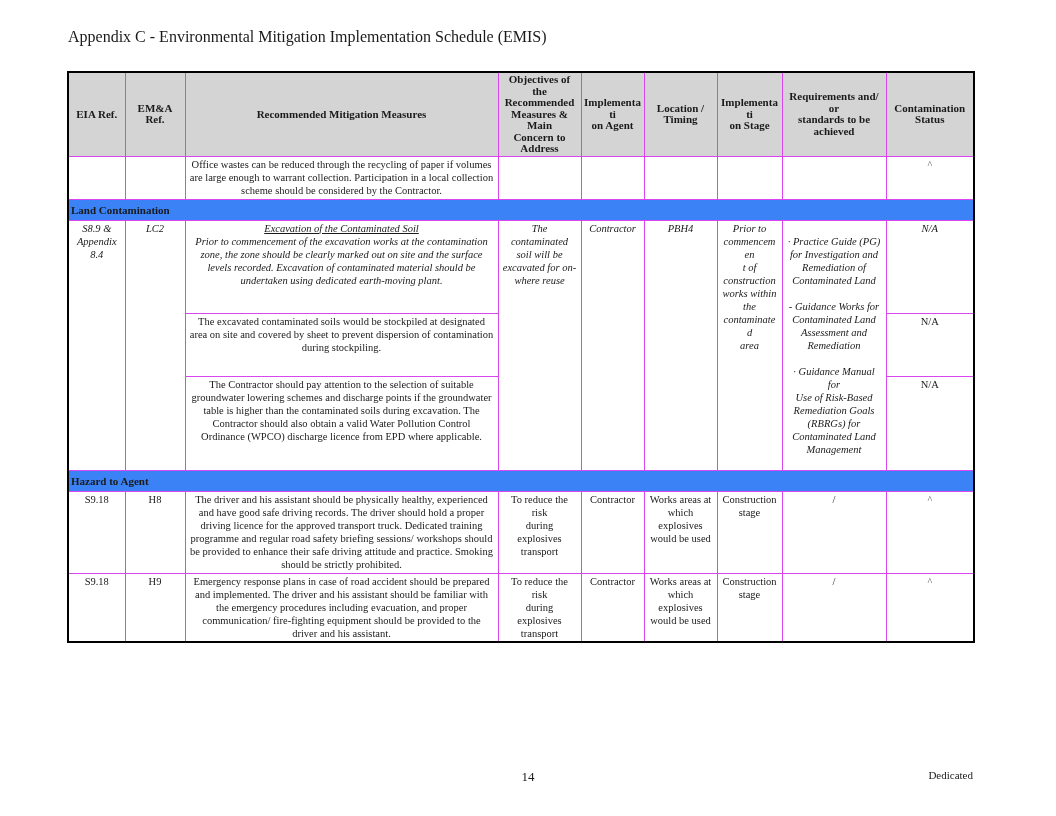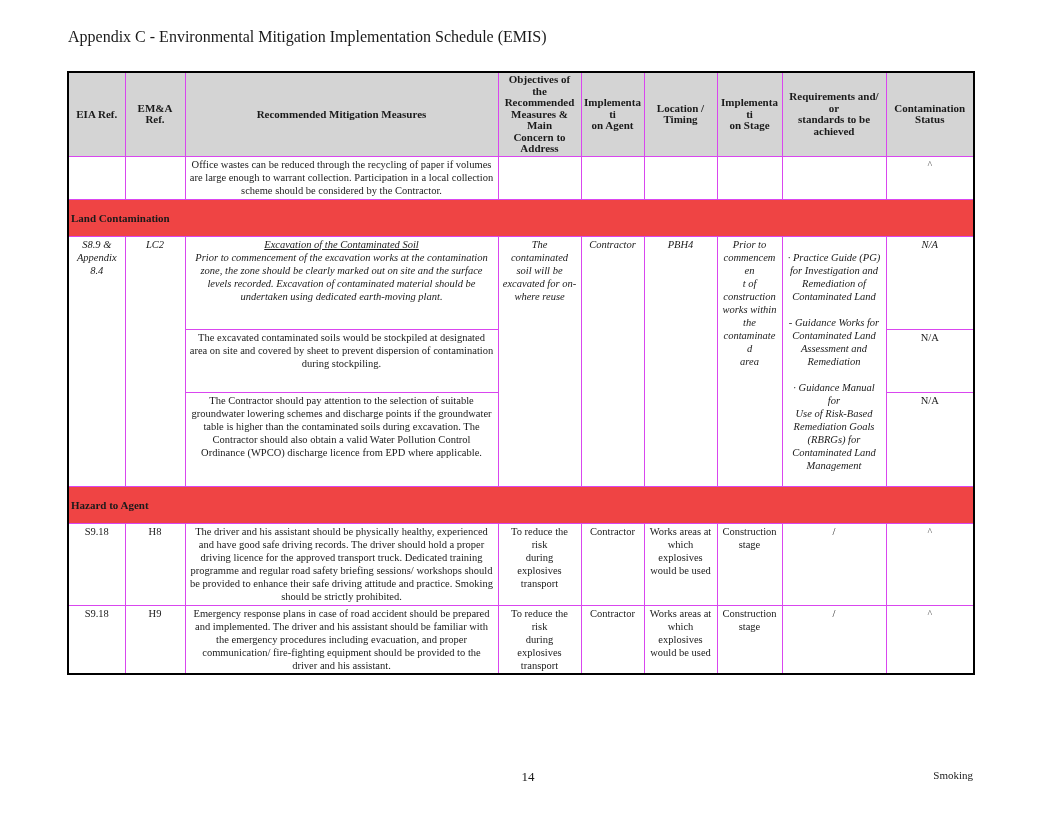--- a/index.html
+++ b/index.html
@@ -42,25 +42,25 @@
     vertical-align: middle;
     text-align: center;
     font-size: 11px;
     line-height: 11.5px;
     padding: 1px 2px;
   }
   tr.thead { height: 60px; }
   tr.r-cont { height: 43px; }
   tr.sect { height: 14px; }
   tr.sect td {
-    background: #ef4444;
+    background: #3b82f6;
     font-weight: bold;
     font-size: 11px;
     line-height: 12px;
-    padding: 12px 2px;
+    padding: 4px 2px;
   }
   tr.lc2a { height: 69px; font-style: italic; }
   tr.lc2b { height: 46px; }
   tr.lc2c { height: 69px; }
   tr.h8 { height: 82px; }
   tr.h9 { height: 69px; }
   .c  { text-align: center; }
   .left { text-align: center; }
   .pre { white-space: pre-line; }
   .tight { padding-left: 1px; padding-right: 1px; }
@@ -220,13 +220,13 @@
 would be used</td>
       <td class="c pre tight">Construction
 stage</td>
       <td class="c">/</td>
       <td class="c"><span class="status-mark">^</span></td>
     </tr>
   </tbody>
 </table>
 
 <div class="footer-page">14</div>
-<div class="footer-company">Smoking</div>
+<div class="footer-company">Dedicated</div>
 
 </body></html>

